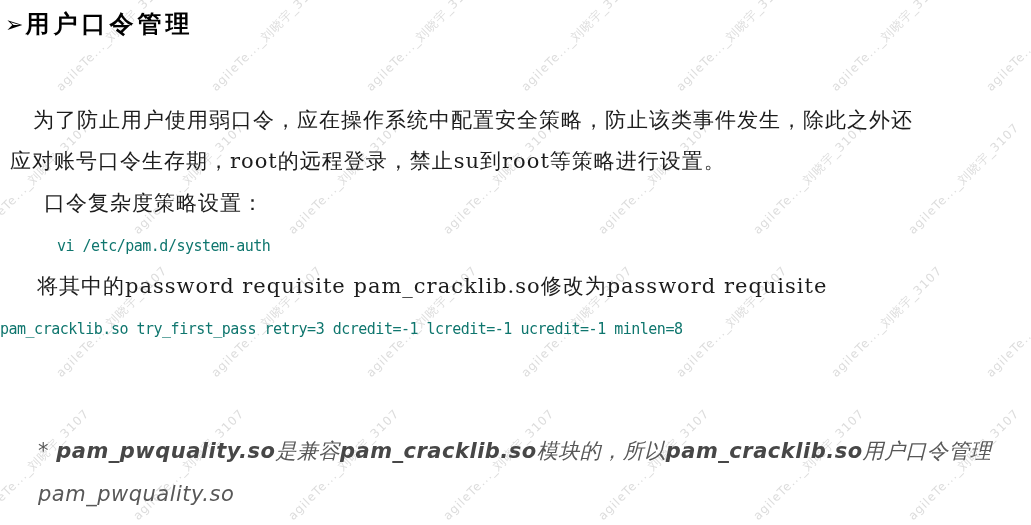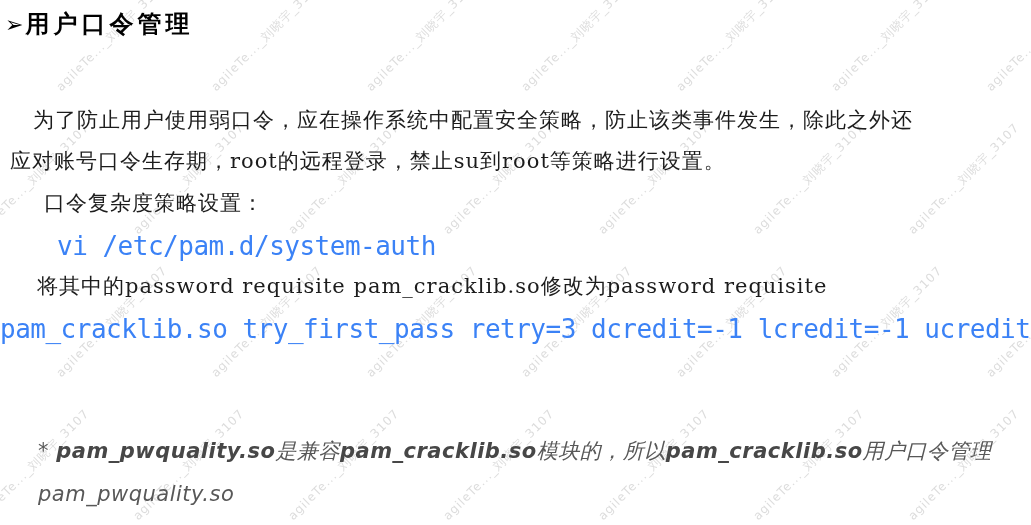--- a/index.html
+++ b/index.html
@@ -52,23 +52,23 @@
     position: absolute;
     font-family: "DejaVu Serif", serif;
     font-size: 21px;
     letter-spacing: 1px;
     color: #1c1c1c;
     white-space: nowrap;
     line-height: 26px;
   }
   .code {
     font-family: "DejaVu Sans Mono", monospace;
-    font-size: 26px;
+    font-size: 15px;
     letter-spacing: -0.5px;
-    color: #3b82f6;
+    color: #0f766e;
   }
   .note {
     font-family: "DejaVu Sans", sans-serif;
     font-style: italic;
     font-size: 21px;
     letter-spacing: 0.5px;
     color: #585858;
   }
   .note .mod {
     font-weight: bold;

